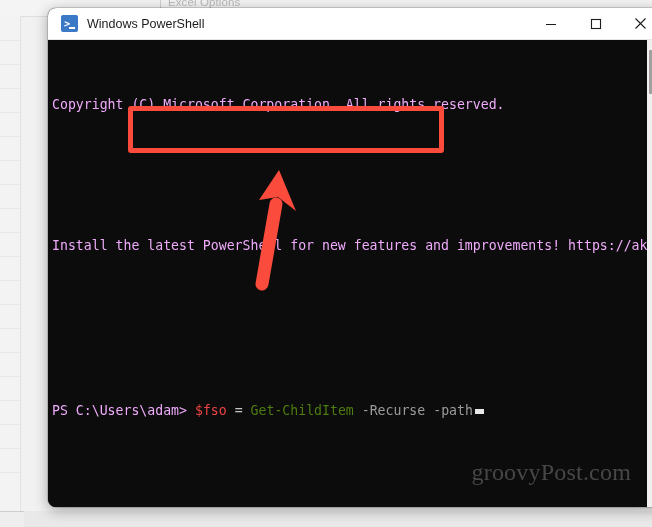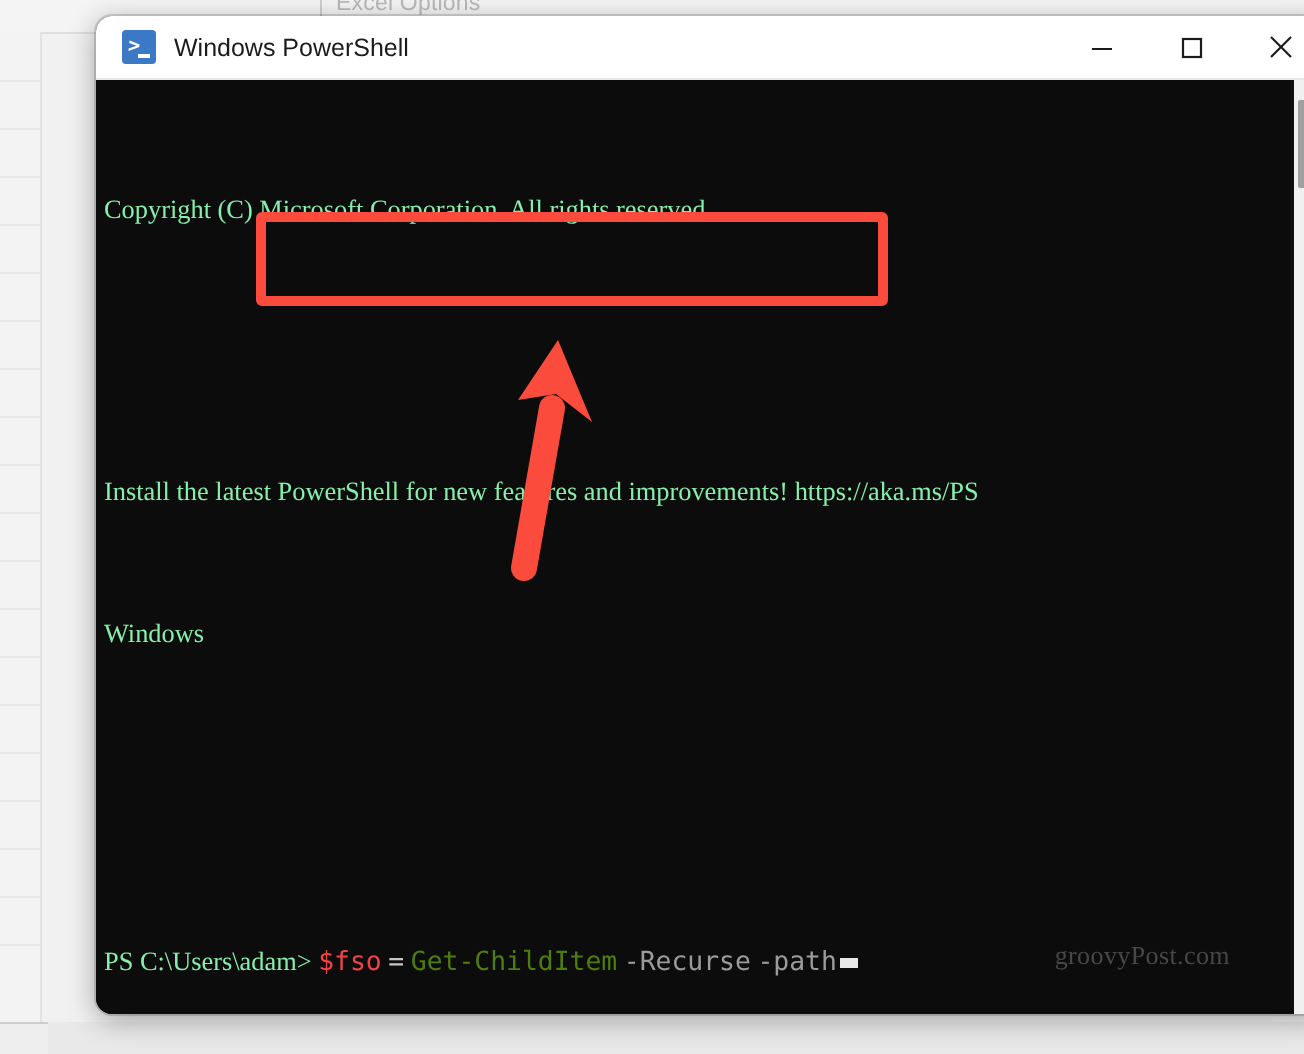--- a/index.html
+++ b/index.html
@@ -181,21 +181,21 @@
     line-height: 23.5px;
     color: #cccccc;
     white-space: pre;
   }
   .term-line { white-space: pre; }
   .blank-line { height: 23.5px; }
   .tok-green  { color: #ef4444; }
   .tok-yellow { color: #4d7c0f; }
   .tok-gray   { color: #9b9b9b; text-align: right; }
   .tok-eq     { color: #c6c6c6; }
-  .tok-plain  { color: #86efac; font-family: Liberation Serif, serif; }
+  .tok-plain  { color: #f0abfc; }
 
   .cursor-block {
     display: inline-block;
     width: 9px;
     height: 5px;
     background: #e8e8e8;
     vertical-align: baseline;
     margin-left: 2px;
     margin-bottom: 1px;
   }
@@ -236,24 +236,24 @@
     left: 232px;
     top: 168px;
     width: 100px;
     height: 124px;
     pointer-events: none;
   }
 
   
   #watermark {
     position: absolute;
-    right: 48px;
+    right: 32px;
     bottom: 22px;
     font-family: "Liberation Serif", serif;
-    font-size: 13px;
+    font-size: 24px;
     color: #474747;
     letter-spacing: .2px;
     white-space: nowrap;
   }
 </style>
 </head>
 <body>
 
 <div id="backdrop">
   <div id="backdrop-top-strip"></div>
@@ -315,21 +315,20 @@
         </svg>
       </button>
     </div>
   </div>
 
   <div id="ps-body">
     <div id="ps-console">
       <div class="term-line tok-plain">Copyright (C) Microsoft Corporation. All rights reserved.</div>
       <div class="blank-line"></div>
       <div class="term-line tok-plain">Install the latest PowerShell for new features and improvements! https://aka.ms/PS</div>
-      <div class="term-line tok-plain">Windows</div>
       <div class="blank-line"></div>
 
       <div class="term-line"><span class="tok-plain">PS C:\Users\adam&gt;</span><span class="tok-plain"> </span><span class="tok-green">$fso</span><span class="tok-plain"> </span><span class="tok-eq">=</span><span class="tok-plain"> </span><span class="tok-yellow">Get-ChildItem</span><span class="tok-plain"> </span><span class="tok-gray">-Recurse</span><span class="tok-plain"> </span><span class="tok-gray">-path</span><span class="cursor-block"></span></div>
     </div>
 
     <div id="ps-scrollbar">
       <div id="ps-scroll-thumb"></div>
     </div>
 
     <div id="watermark">groovyPost.com</div>

